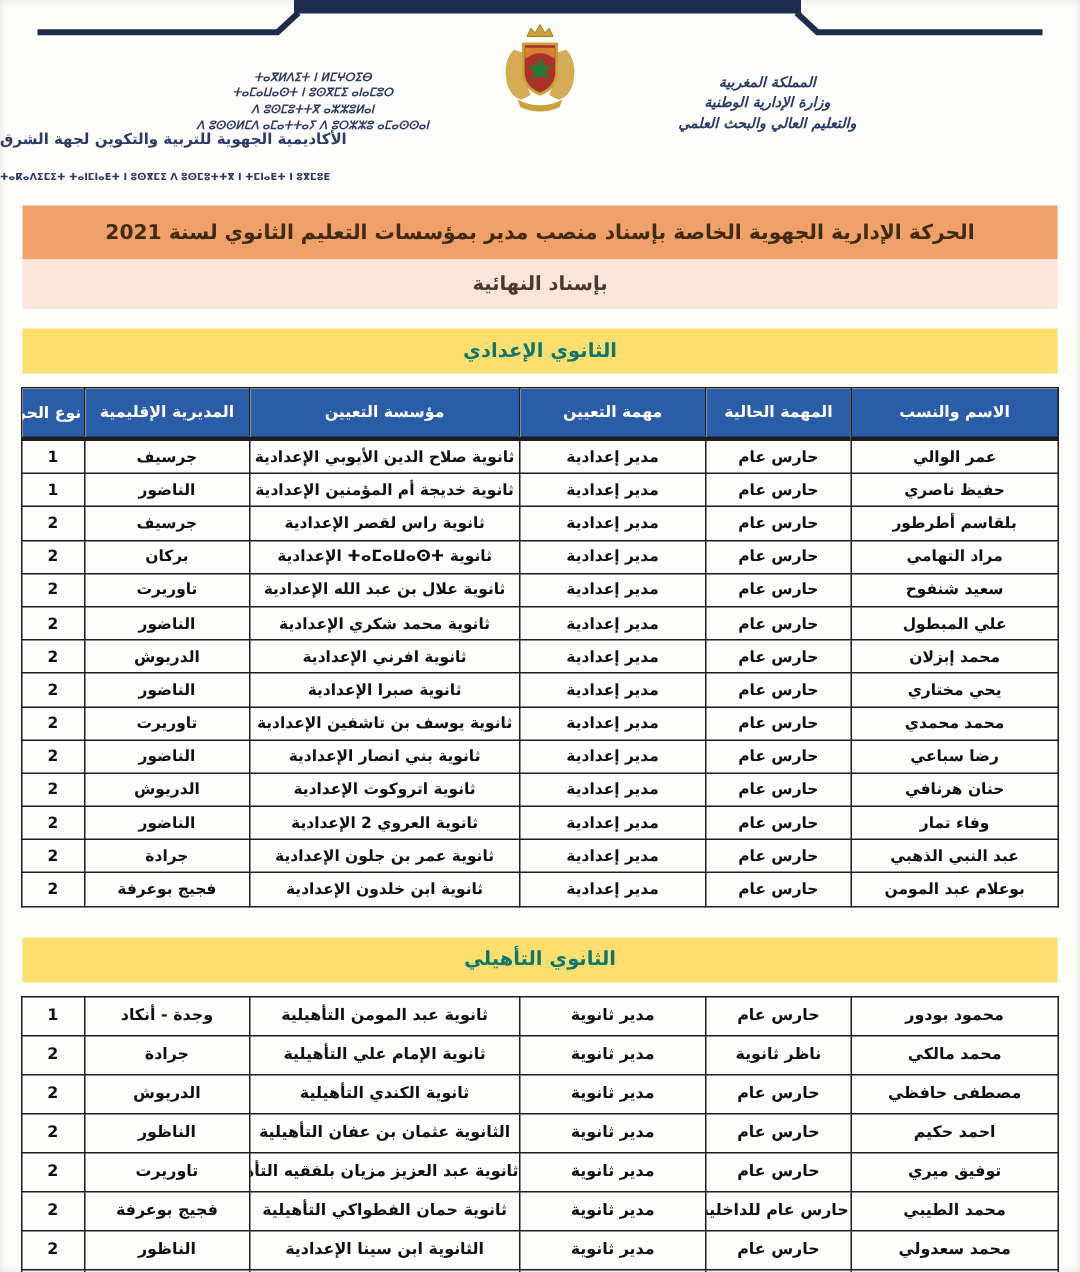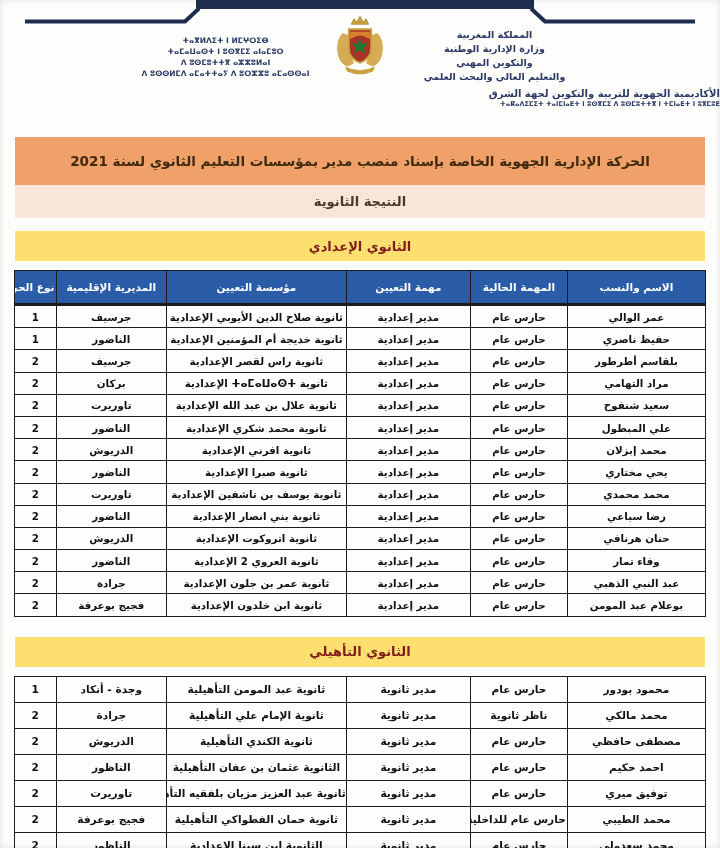--- a/index.html
+++ b/index.html
@@ -9,40 +9,40 @@
     margin:0 auto;
     background:#fdfdfc;
     overflow:hidden;
     font-family:"DejaVu Sans","Liberation Sans",sans-serif;
     box-shadow:inset 0 0 6px rgba(0,0,0,.12);
   }
   
   .swoosh{position:absolute;top:0;left:0;}
   .letterhead{
     position:absolute;top:12px;left:0;width:100%;
-    display:flex;justify-content:center;align-items:center;gap:10px;
+    display:flex;justify-content:center;align-items:flex-end;gap:27px;font-style:italic;
   }
   .lh-col{width:185px;text-align:center;color:#2c3a66;font-weight:bold;line-height:1.45;}
   .lh-ber{font-size:7.5px;padding-top:14px;}
   .lh-ar{font-size:9.5px;direction:rtl;padding-top:10px;}
   .logo-wrap{width:64px;height:78px;display:flex;align-items:center;justify-content:center;}
   .academy{
     position:absolute;top:88px;left:0;width:100%;
-    text-align:right;color:#2c3a66;font-weight:bold;
+    text-align:left;color:#2c3a66;font-weight:bold;
   }
   .academy .ar{font-size:10px;direction:rtl;}
-  .academy .ber{font-size:6.5px;margin-top:1px;padding-left:42px;}
+  .academy .ber{font-size:6.5px;margin-top:15px;}
   
   .bar{
     margin:0 15px;display:flex;align-items:center;justify-content:center;
     direction:rtl;font-weight:bold;text-align:center;
   }
-  .bar.orange{background:#F0A169;height:48px;font-size:13.5px;color:#402a10;margin-top:137px;}
+  .bar.orange{background:#F0A169;height:36px;font-size:13.5px;color:#402a10;margin-top:137px;}
   .bar.peach{background:#FAE5DA;height:33px;font-size:13px;color:#4a3828;}
-  .bar.yellow{background:#FCDF6E;height:30px;font-size:13px;color:#7f1d1d;}
+  .bar.yellow{background:#FCDF6E;height:30px;font-size:13px;color:#0f766e;}
   .bar.y1{margin-top:13px;}
   .bar.y2{margin-top:20px;align-items:center;}
   
   table{
     direction:rtl;border-collapse:collapse;table-layout:fixed;
     width:692px;margin:9px 14px 0 14px;
     font-weight:bold;color:#111;
   }
   th,td{border:1.6px solid #1c1c1c;text-align:center;vertical-align:middle;overflow:hidden;white-space:nowrap;}
   thead th{
@@ -86,35 +86,34 @@
 
         <polygon points="50,38 53.7,47.5 63.5,47.5 55.7,53.6 58.6,63 50,57.4 41.4,63 44.3,53.6 36.5,47.5 46.3,47.5" fill="#1E7A34"></polygon>
 
         <path d="M26 84 q24 12 48 0 l-3 8 q-21 9 -42 0 z" fill="#C9A23C"></path>
       </svg>
     </div>
 
     <div class="lh-col lh-ar">
       <div>المملكة المغربية</div>
       <div>وزارة الإدارية الوطنية</div>
-      <div>والتكوين المهني</div>
       <div>والتعليم العالي والبحث العلمي</div>
     </div>
   </div>
 
   <div class="academy">
     <div class="ar">الأكاديمية الجهوية للتربية والتكوين لجهة الشرق</div>
     <div class="ber">ⵜⴰⴽⴰⴷⵉⵎⵉⵜ ⵜⴰⵏⵎⵏⴰⴹⵜ ⵏ ⵓⵙⴳⵎⵉ ⴷ ⵓⵙⵎⵓⵜⵜⴳ ⵏ ⵜⵎⵏⴰⴹⵜ ⵏ ⵓⴳⵎⵓⴹ</div>
   </div>
 
   <div class="bar orange">
     <span>الحركة الإدارية الجهوية الخاصة بإسناد منصب مدير بمؤسسات التعليم الثانوي لسنة 2021</span>
   </div>
   <div class="bar peach">
-    <span>النتيجة الثانوية</span>
+    <span>بإسناد النهائية</span>
   </div>
   <div class="bar yellow y1">
     <span>الثانوي الإعدادي</span>
   </div>
 
   <table class="t1">
     <colgroup>
       <col class="c-name">
         <col class="c-cur">
         <col class="c-app">

